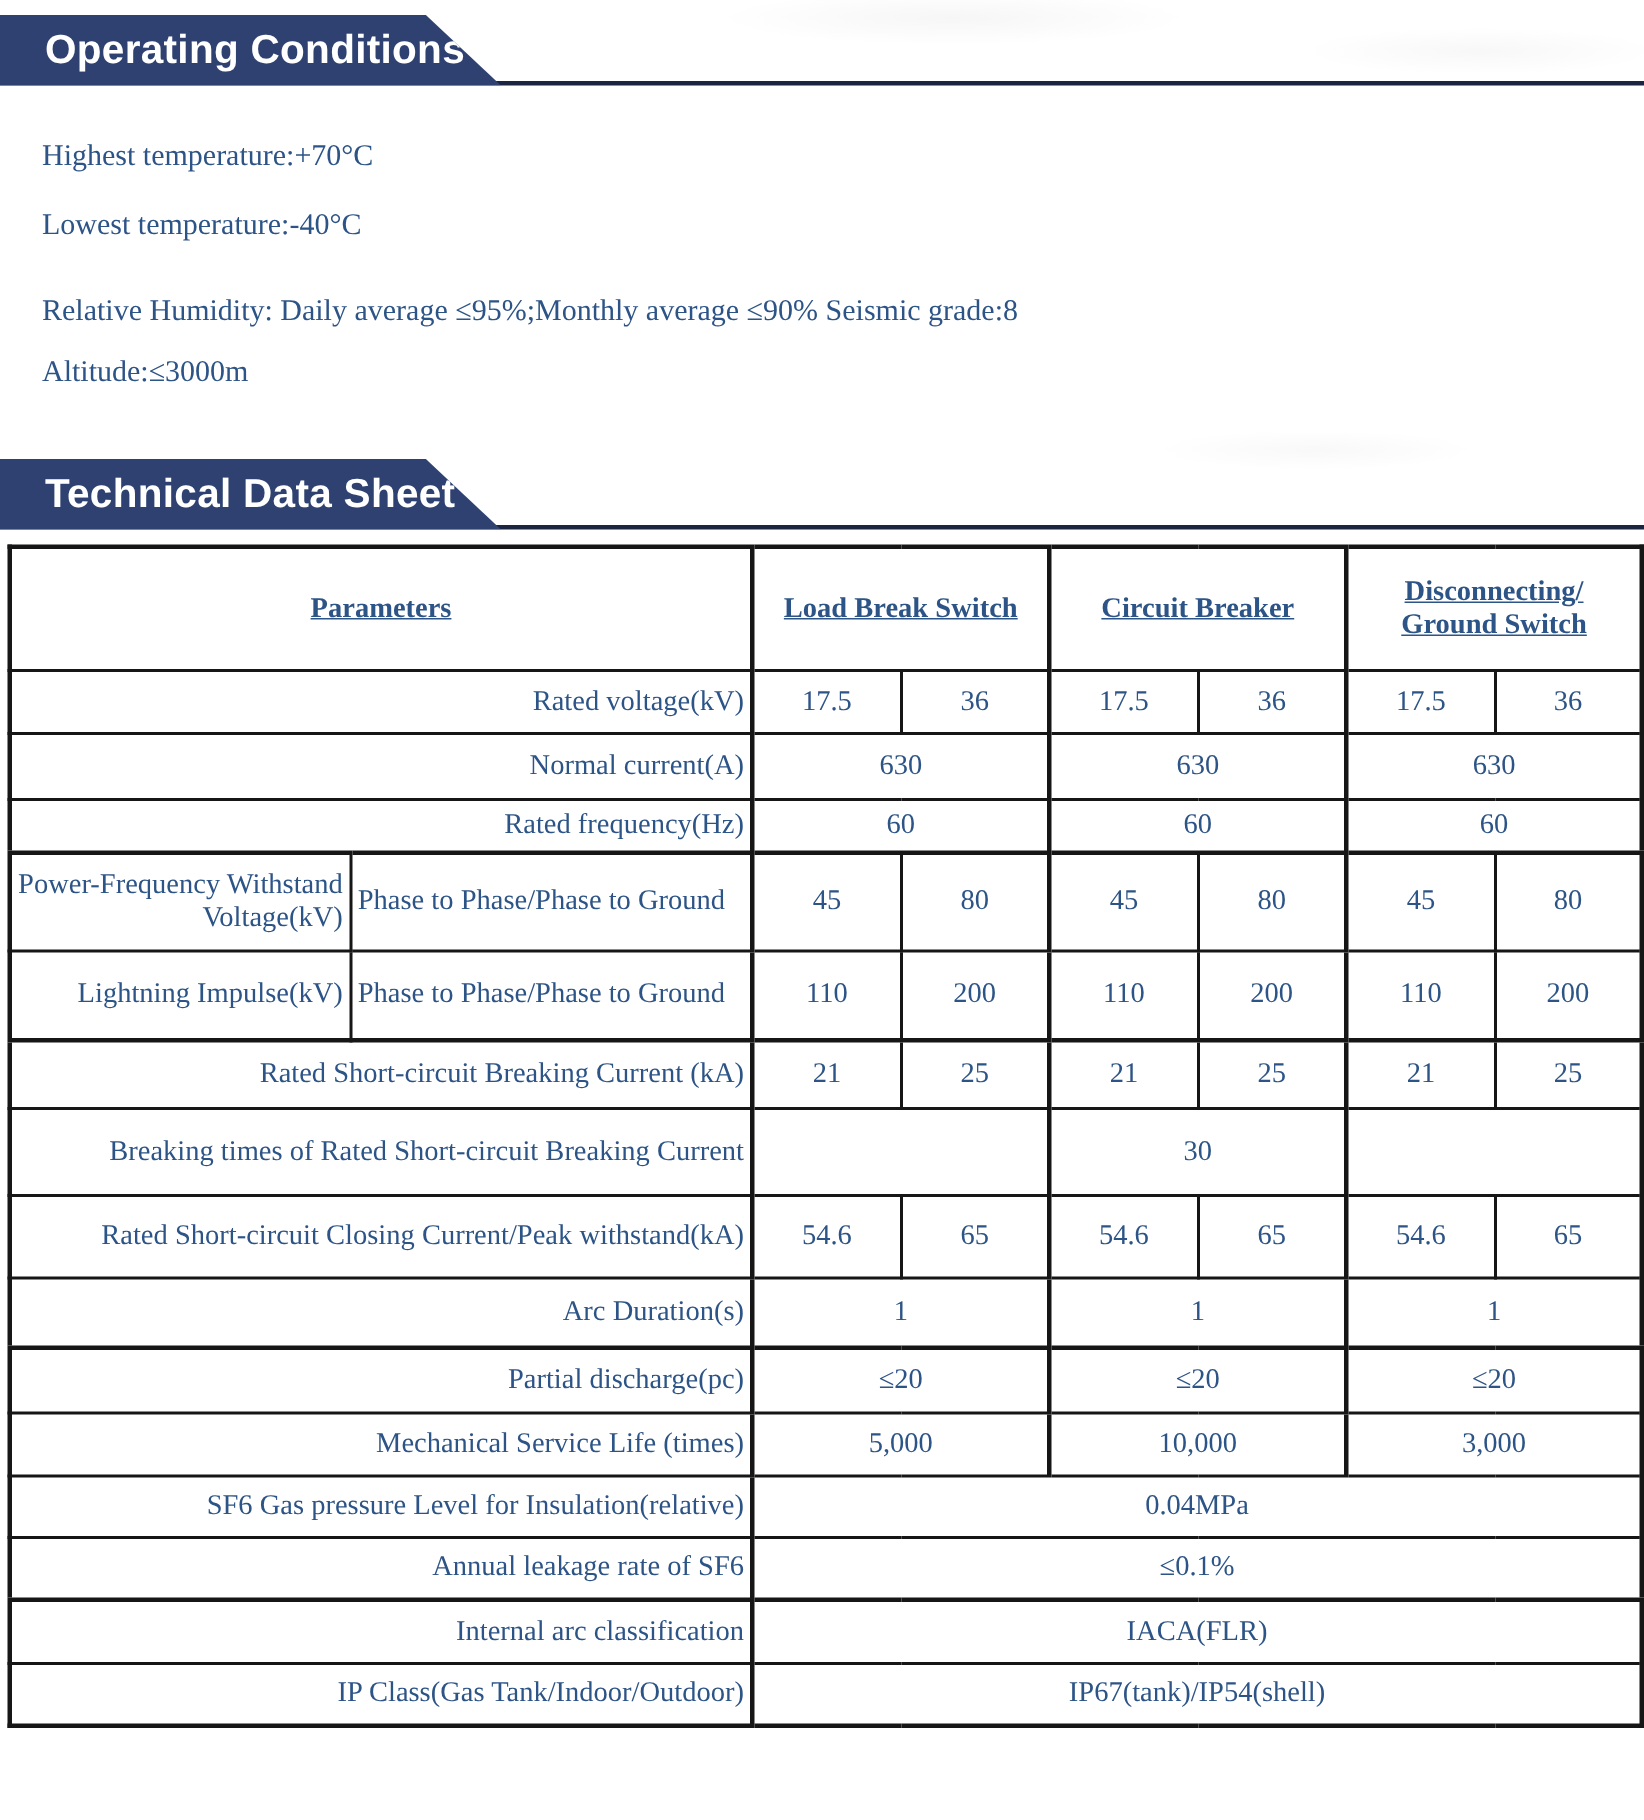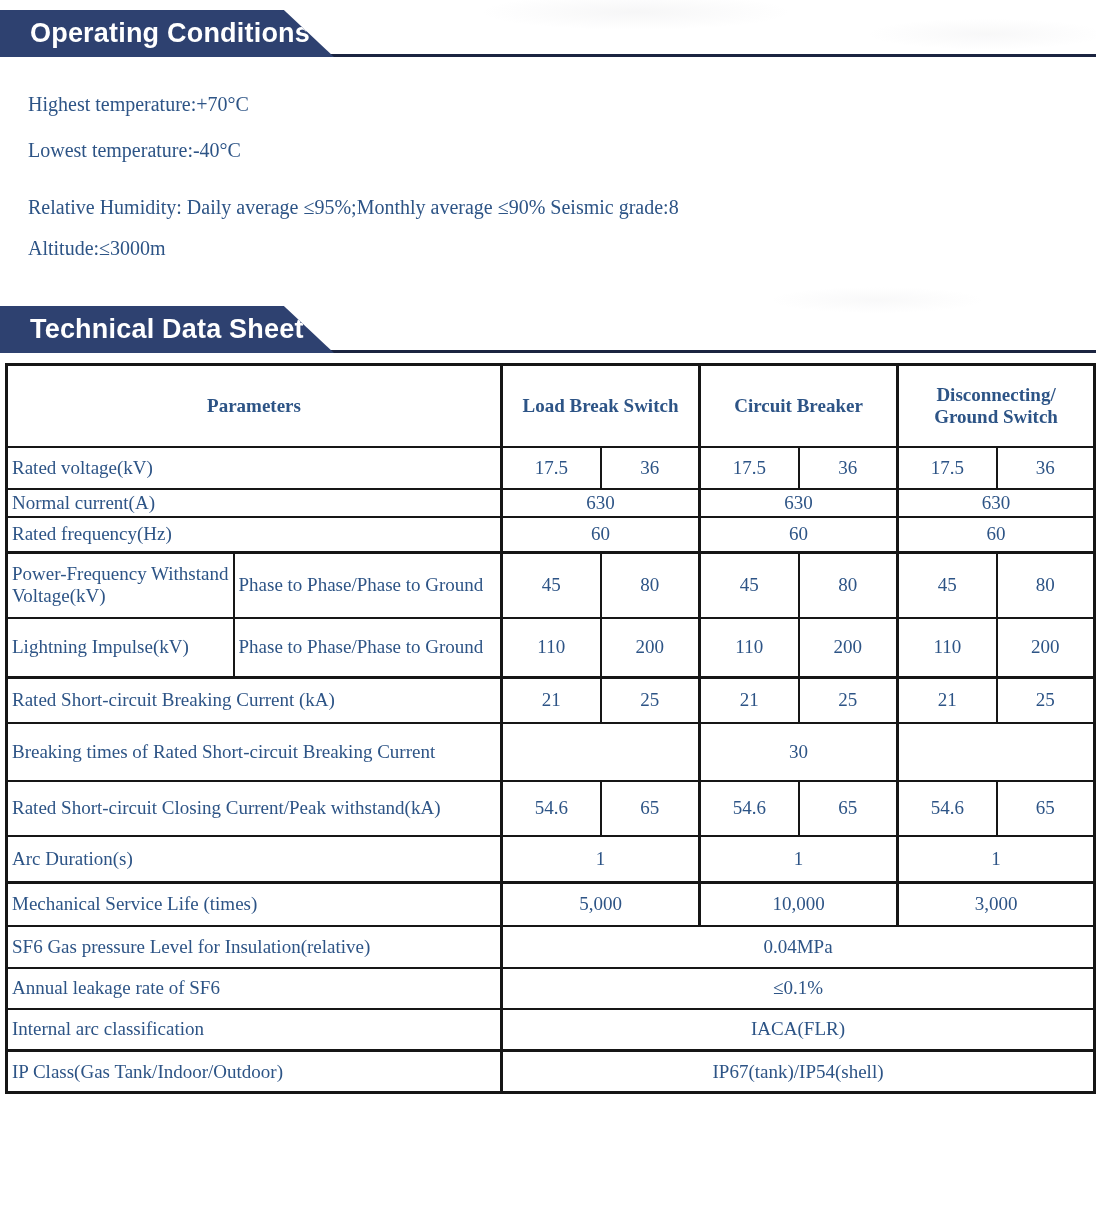--- a/index.html
+++ b/index.html
@@ -60,39 +60,39 @@
   }
   table.tech th, table.tech td{
     border:2px solid #161616;
     vertical-align:middle;
     font-size:19px;
     color:#2d5486;
     padding:2px 4px;
     box-sizing:border-box;
     overflow:hidden;
   }
-  thead tr{height:82px;}
+  thead tr{height:82px;text-decoration:underline;}
   thead th{
     font-weight:bold;
     color:#1e4c90;
     text-align:center;
     font-size:20px;
     border-bottom:3px solid #161616;
     white-space:pre-line;
     line-height:1.15;
   }
   th.params{padding-top:20px;}
-  td.lbl{text-align:left;padding-left:9px;border-radius:10px;}
+  td.lbl{text-align:right;padding-left:9px;border-radius:10px;}
   td.sub{text-align:left;padding-left:14px;line-height:1.15;}
   td.val{text-align:center;color:#31609a;}
   td.sm{font-size:17.5px;padding-left:11px;}
   .thickL{border-left:3px solid #161616 !important;}
   
   tbody tr:nth-child(1){height:42px;}
-  tbody tr:nth-child(2){height:28px;}
+  tbody tr:nth-child(2){height:44px;}
   tbody tr:nth-child(3){height:36px;}
   tbody tr:nth-child(4){height:65px;}
   tbody tr:nth-child(5){height:60px;}
   tbody tr:nth-child(6){height:45px;}
   tbody tr:nth-child(7){height:58px;}
   tbody tr:nth-child(8){height:55px;}
   tbody tr:nth-child(9){height:47px;}
   tbody tr:nth-child(10){height:43px;}
   tbody tr:nth-child(11){height:42px;}
   tbody tr:nth-child(12){height:41px;}
@@ -214,20 +214,26 @@
         <td class="val thickL">54.6</td>
         <td class="val">65</td>
       </tr>
       <tr>
         <td colspan="2" class="lbl">Arc Duration(s)</td>
         <td colspan="2" class="val thickL">1</td>
         <td colspan="2" class="val thickL">1</td>
         <td colspan="2" class="val thickL">1</td>
       </tr>
       <tr>
+        <td colspan="2" class="lbl">Partial  discharge(pc)</td>
+        <td colspan="2" class="val thickL">≤20</td>
+        <td colspan="2" class="val thickL">≤20</td>
+        <td colspan="2" class="val thickL">≤20</td>
+      </tr>
+      <tr>
         <td colspan="2" class="lbl">Mechanical Service Life  (times)</td>
         <td colspan="2" class="val thickL">5,000</td>
         <td colspan="2" class="val thickL">10,000</td>
         <td colspan="2" class="val thickL">3,000</td>
       </tr>
       <tr>
         <td colspan="2" class="lbl sm">SF6 Gas pressure Level for Insulation(relative)</td>
         <td colspan="6" class="val thickL">0.04MPa</td>
       </tr>
       <tr>

